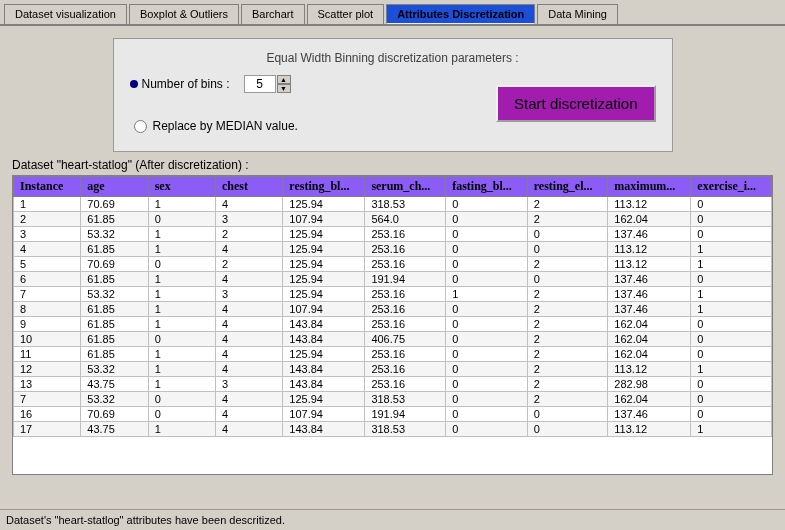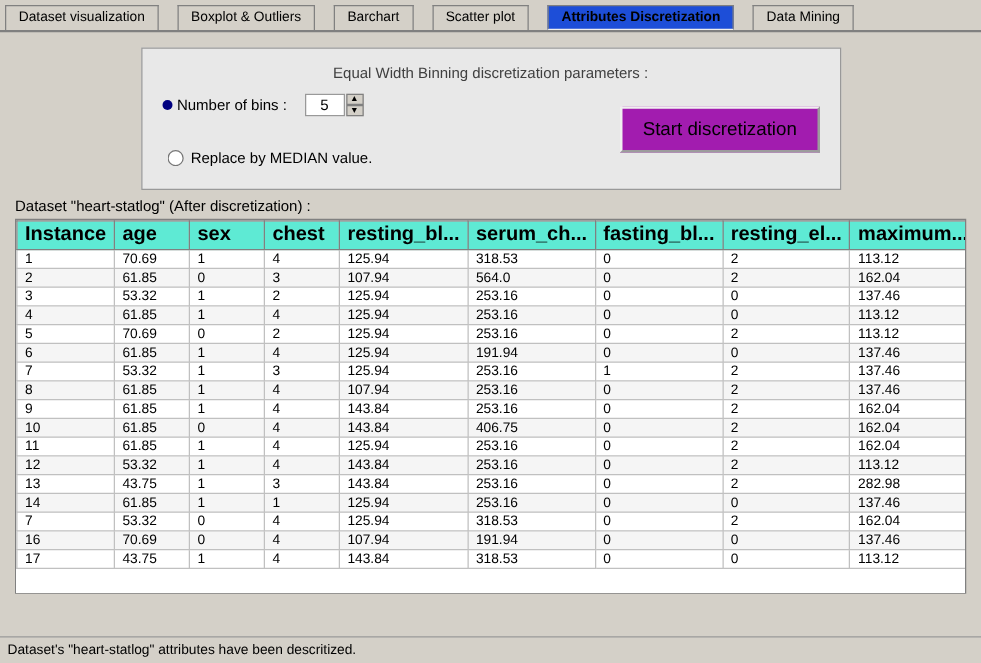--- a/index.html
+++ b/index.html
@@ -11,21 +11,20 @@
       height: 530px;
       overflow: hidden;
     }
 
     
     .tab-bar {
       display: flex;
       background: #d4d0c8;
       padding: 4px 4px 0 4px;
       border-bottom: 2px solid #808080;
-      gap: 13px;
     }
     .tab {
       padding: 3px 10px;
       border: 1px solid #808080;
       border-bottom: none;
       background: #d4d0c8;
       cursor: pointer;
       font-size: 11px;
       margin-right: 2px;
       color: #000;
@@ -155,26 +154,27 @@
       border-collapse: collapse;
       width: max-content;
       min-width: 100%;
     }
     thead tr {
       background: #d4d0c8;
     }
     th {
       border: 1px solid #808080;
       padding: 2px 6px;
-      font-size: 16px;
+      font-size: 12px;
       font-weight: bold;
       text-align: left;
       white-space: nowrap;
-      background: #5eead4;
+      background: #8b5cf6;
       min-width: 60px;
+      font-family: Liberation Serif, serif;
     }
     td {
       border: 1px solid #c0c0c0;
       padding: 1px 6px;
       font-size: 11px;
       white-space: nowrap;
       text-align: left;
     }
     tbody tr:nth-child(even) {
       background: #f5f5f5;
@@ -418,32 +418,20 @@
             <td>1</td>
             <td>3</td>
             <td>143.84</td>
             <td>253.16</td>
             <td>0</td>
             <td>2</td>
             <td>282.98</td>
             <td>0</td>
           </tr>
           <tr>
-            <td>14</td>
-            <td>61.85</td>
-            <td>1</td>
-            <td>1</td>
-            <td>125.94</td>
-            <td>253.16</td>
-            <td>0</td>
-            <td>0</td>
-            <td>137.46</td>
-            <td>0</td>
-          </tr>
-          <tr>
             <td>7</td>
             <td>53.32</td>
             <td>0</td>
             <td>4</td>
             <td>125.94</td>
             <td>318.53</td>
             <td>0</td>
             <td>2</td>
             <td>162.04</td>
             <td>0</td>

